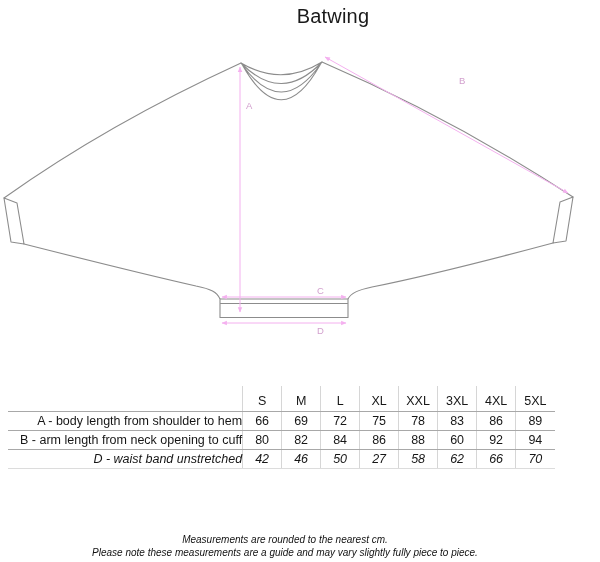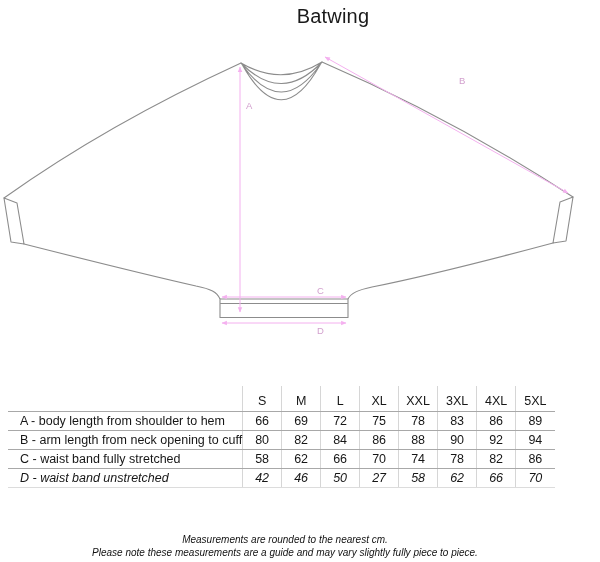--- a/index.html
+++ b/index.html
@@ -17,21 +17,21 @@
     table-layout:fixed;font-size:12.5px;color:#161616;
   }
   col.lblcol{width:233px;}
   col.szcol{width:39px;}
   table.size th{font-weight:normal;}
   thead th{
     height:22px;vertical-align:bottom;padding:0 0 3px 0;text-align:center;
     border-bottom:1px solid #a8a8a8;
   }
   tbody th,tbody td{height:18px;border-bottom:1px solid #a8a8a8;padding:0;}
-  tbody th{text-align:left;padding-left:12px;white-space:nowrap;}
+  tbody th{text-align:right;padding-left:12px;white-space:nowrap;}
   tbody td{text-align:center;}
   thead th:not(:first-child),tbody td{border-left:1px solid #d6d6d6;}
   tbody tr:last-child th,tbody tr:last-child td{border-bottom:1px solid #dcdcdc;font-style:italic;}
   .footer{
     position:absolute;top:533px;left:0;width:570px;text-align:center;
     font-size:10px;line-height:13px;color:#111;font-style:italic;
   }
 </style>
 </head>
 <body>
@@ -111,34 +111,23 @@
         <td>86</td>
         <td>89</td>
       </tr>
       <tr>
         <th>B - arm length from neck opening to cuff</th>
         <td>80</td>
         <td>82</td>
         <td>84</td>
         <td>86</td>
         <td>88</td>
-        <td>90</td>
+        <td>60</td>
         <td>92</td>
         <td>94</td>
-      </tr>
-      <tr>
-        <th>C - waist band fully stretched</th>
-        <td>58</td>
-        <td>62</td>
-        <td>66</td>
-        <td>70</td>
-        <td>74</td>
-        <td>78</td>
-        <td>82</td>
-        <td>86</td>
       </tr>
       <tr>
         <th>D - waist band unstretched</th>
         <td>42</td>
         <td>46</td>
         <td>50</td>
         <td>27</td>
         <td>58</td>
         <td>62</td>
         <td>66</td>

